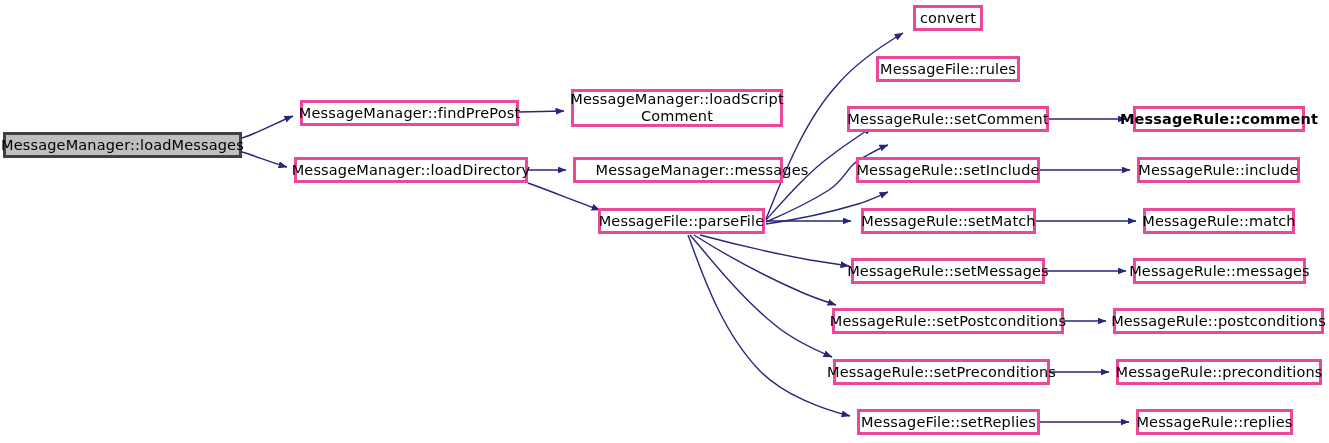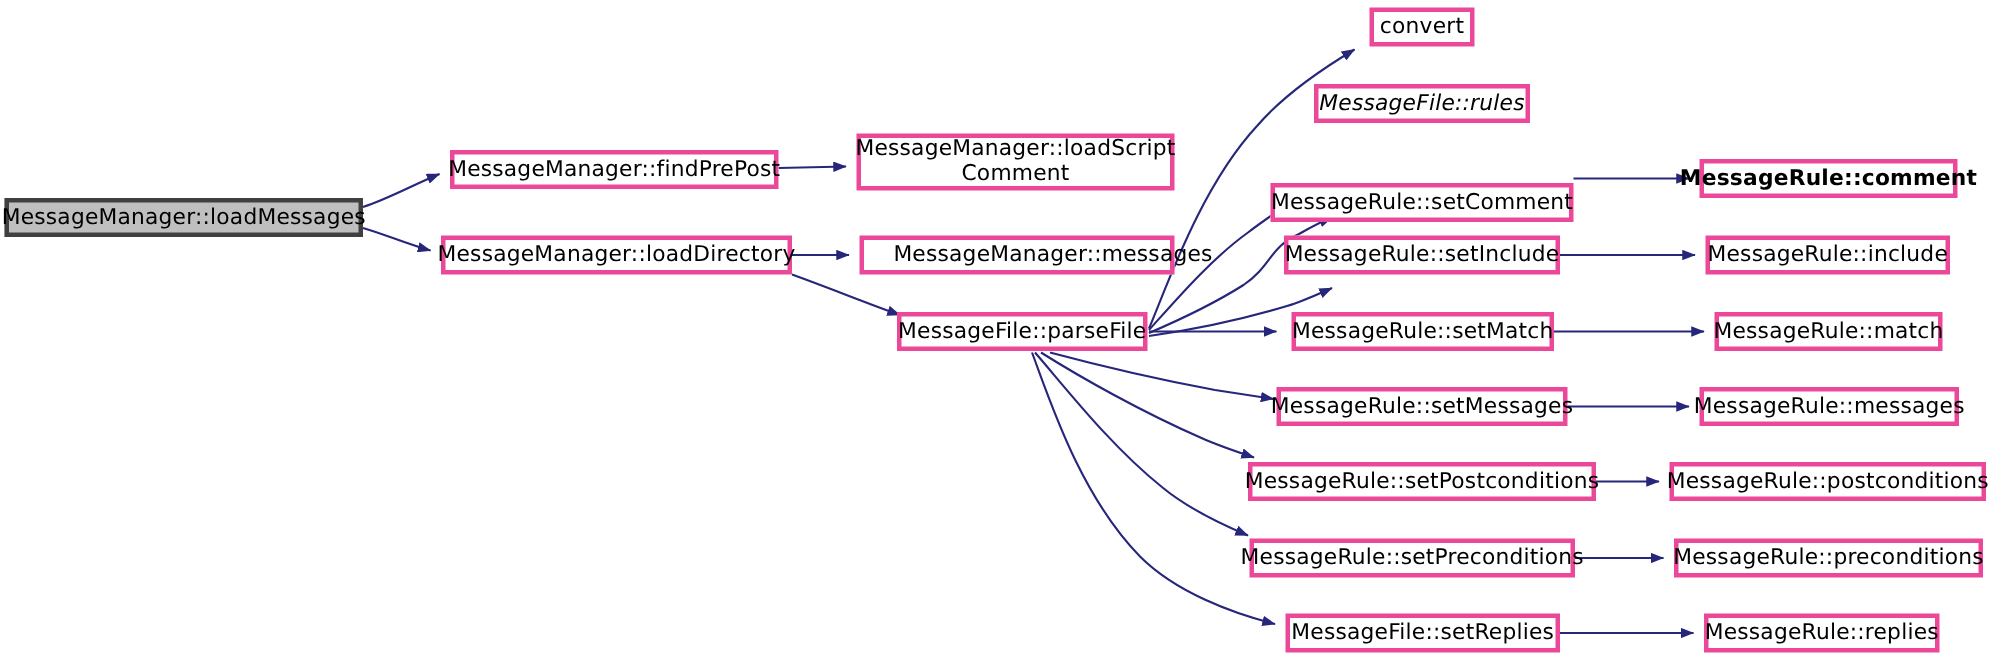--- a/index.html
+++ b/index.html
@@ -79,22 +79,22 @@
   </svg>
   <div id="nodes">
       <div class="node highlight" style="left: 3px; top: 132px; width: 239px; height: 26px;">MessageManager::loadMessages</div>
       <div class="node" style="left: 300px; top: 100px; width: 219px; height: 26px;">MessageManager::findPrePost</div>
       <div class="node" style="left: 294px; top: 157px; width: 234px; height: 26px;">MessageManager::loadDirectory</div>
       <div class="node" style="left: 571px; top: 89px; width: 212px; height: 38px;">MessageManager::loadScript
 Comment</div>
       <div class="node" style="left: 573px; top: 157px; width: 210px; height: 26px; padding-left: 48px;">MessageManager::messages</div>
       <div class="node" style="left: 598px; top: 208px; width: 167px; height: 26px;">MessageFile::parseFile</div>
       <div class="node" style="left: 913px; top: 5px; width: 70px; height: 26px;">convert</div>
-      <div class="node" style="left: 876px; top: 56px; width: 144px; height: 26px; font-style: italic;">MessageFile::rules</div>
-      <div class="node" style="left: 847px; top: 122px; width: 202px; height: 26px;">MessageRule::setComment</div>
+      <div class="node" style="left: 876px; top: 56px; width: 144px; height: 26px;">MessageFile::rules</div>
+      <div class="node" style="left: 847px; top: 106px; width: 202px; height: 26px;">MessageRule::setComment</div>
       <div class="node" style="left: 856px; top: 157px; width: 184px; height: 26px;">MessageRule::setInclude</div>
       <div class="node" style="left: 861px; top: 208px; width: 175px; height: 26px;">MessageRule::setMatch</div>
       <div class="node" style="left: 851px; top: 258px; width: 194px; height: 26px;">MessageRule::setMessages</div>
       <div class="node" style="left: 832px; top: 308px; width: 232px; height: 26px;">MessageRule::setPostconditions</div>
       <div class="node" style="left: 833px; top: 359px; width: 217px; height: 26px;">MessageRule::setPreconditions</div>
       <div class="node" style="left: 857px; top: 409px; width: 183px; height: 26px;">MessageFile::setReplies</div>
       <div class="node" style="left: 1133px; top: 106px; width: 172px; height: 26px; font-weight: bold;">MessageRule::comment</div>
       <div class="node" style="left: 1137px; top: 157px; width: 163px; height: 26px;">MessageRule::include</div>
       <div class="node" style="left: 1143px; top: 208px; width: 152px; height: 26px;">MessageRule::match</div>
       <div class="node" style="left: 1133px; top: 258px; width: 173px; height: 26px;">MessageRule::messages</div>

